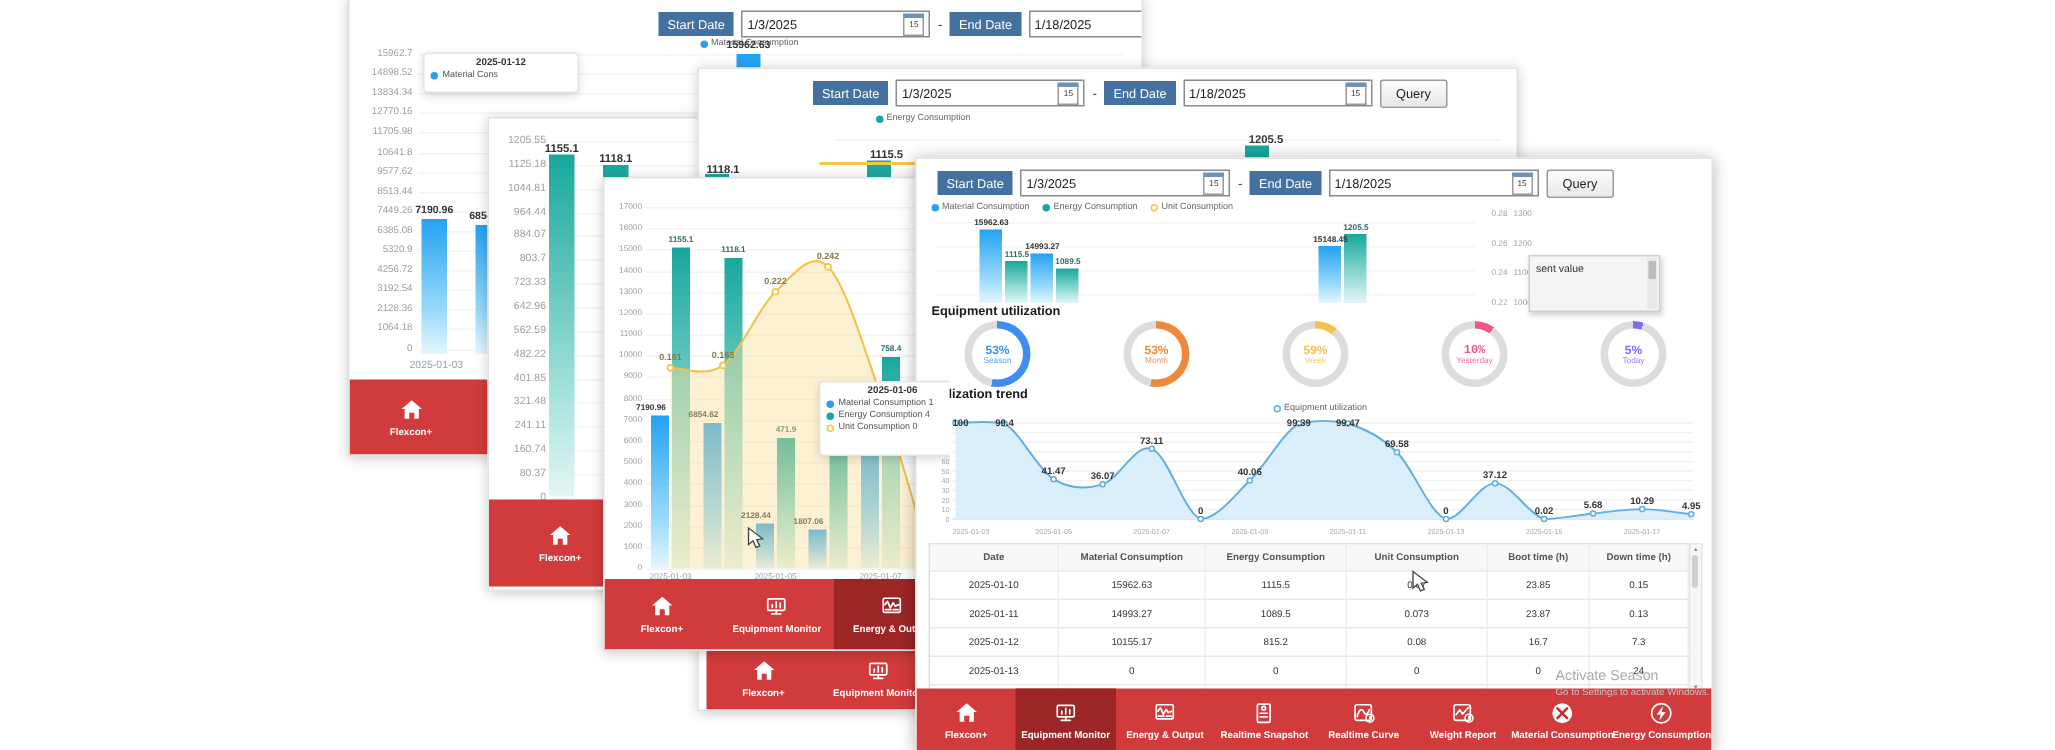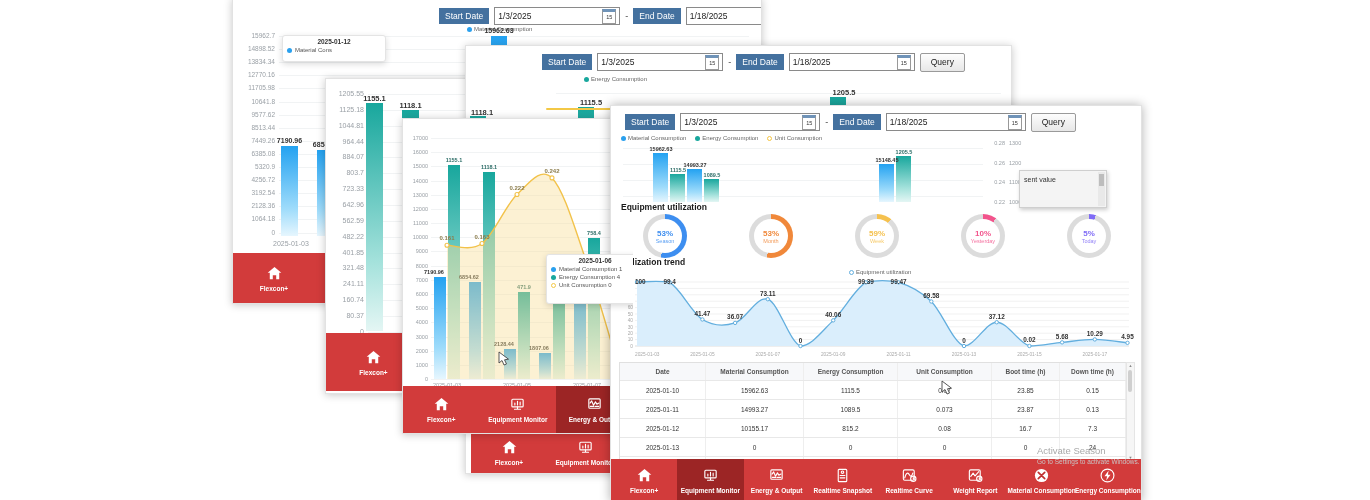--- a/index.html
+++ b/index.html
@@ -501,21 +501,21 @@
         </div>
       </div>
       <div class="donut" style="left: 244px; top: 108px; background: conic-gradient(rgb(245, 193, 78) 11%, rgb(220, 220, 220) 0deg);">
         <div class="hole">
           <div class="d-pct" style="color: rgb(245, 193, 78);">59%</div>
           <div class="d-lbl" style="color: rgb(245, 193, 78);">Week</div>
         </div>
       </div>
       <div class="donut" style="left: 350px; top: 108px; background: conic-gradient(rgb(242, 84, 140) 10%, rgb(220, 220, 220) 0deg);">
         <div class="hole">
-          <div class="d-pct" style="color: rgb(242, 84, 140);">10%</div>
+          <div class="d-pct" style="color: rgb(242, 84, 140); font-family: Liberation Mono, monospace;">10%</div>
           <div class="d-lbl" style="color: rgb(242, 84, 140);">Yesterday</div>
         </div>
       </div>
       <div class="donut" style="left: 456px; top: 108px; background: conic-gradient(rgb(127, 107, 246) 5%, rgb(220, 220, 220) 0deg);">
         <div class="hole">
           <div class="d-pct" style="color: rgb(127, 107, 246);">5%</div>
           <div class="d-lbl" style="color: rgb(127, 107, 246);">Today</div>
         </div>
       </div>
     </div>

